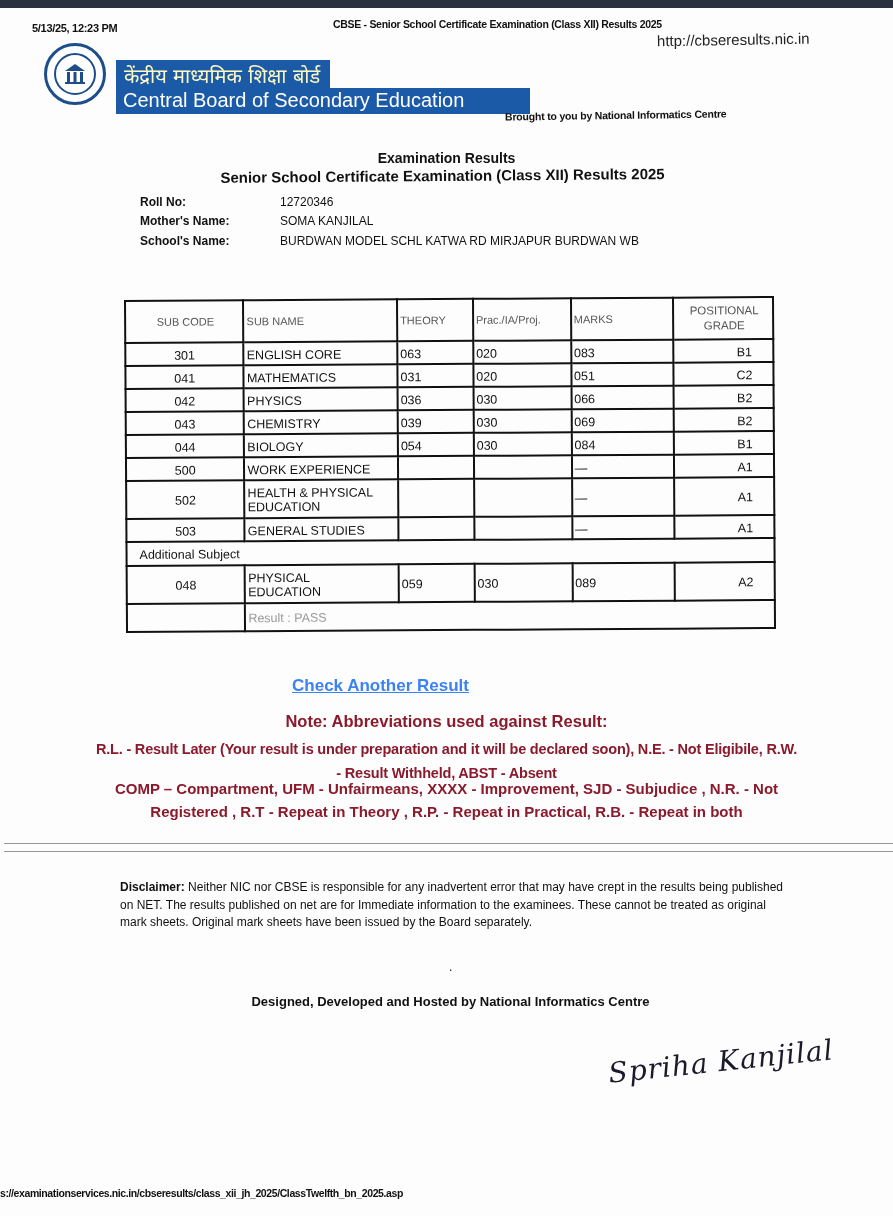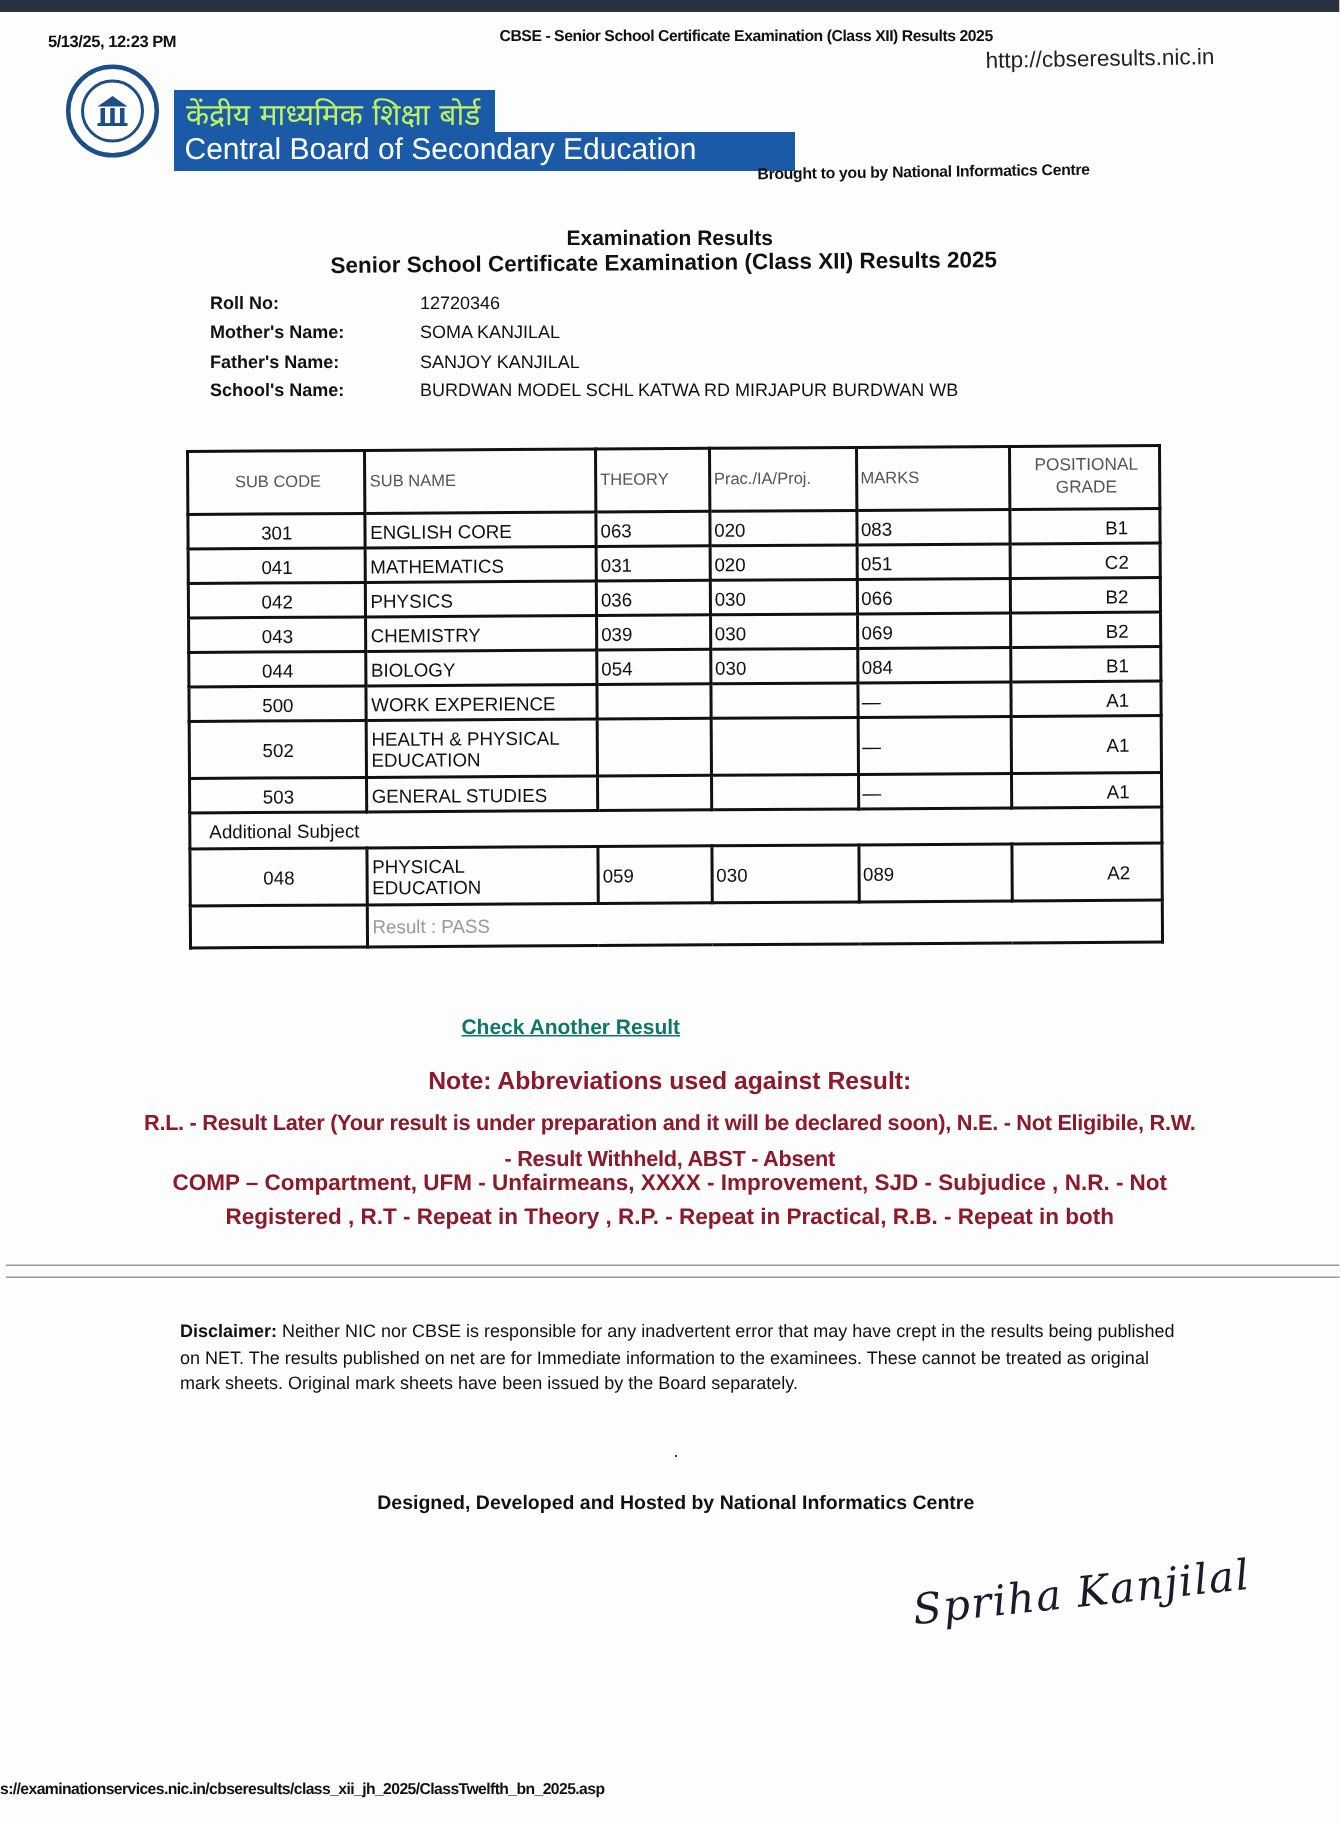--- a/index.html
+++ b/index.html
@@ -10,21 +10,21 @@
 
   .print-date { position: absolute; left: 32px; top: 22px; font-size: 11px; font-weight: bold; letter-spacing: -0.3px; }
   .print-title { position: absolute; left: 333px; top: 18px; font-size: 10.5px; font-weight: bold; letter-spacing: -0.3px; }
   .site-url { position: absolute; left: 657px; top: 31px; font-size: 15px; color: #222; transform: rotate(-1deg); }
 
   .logo { position: absolute; left: 44px; top: 43px; width: 62px; height: 62px; border-radius: 50%; border: 3px solid #1d4e8a; background: #fff; display: flex; align-items: center; justify-content: center; }
   .logo-inner { width: 42px; height: 42px; border-radius: 50%; border: 2px solid #1d4e8a; display: flex; align-items: center; justify-content: center; }
   .logo svg { width: 26px; height: 26px; }
 
   .banner { position: absolute; left: 116px; top: 60px; }
-  .banner-hindi { display: inline-block; background: #1b5aa6; color: #bef264; font-size: 20px; padding: 2px 10px 0 8px; font-family: "DejaVu Sans", sans-serif; }
+  .banner-hindi { display: inline-block; background: #1b5aa6; color: #fef9c3; font-size: 20px; padding: 2px 10px 0 8px; font-family: "DejaVu Sans", sans-serif; }
   .banner-eng { display: block; background: #1b5aa6; color: #fff; font-size: 20px; padding: 1px 8px 2px 7px; width: 414px; margin-top: -1px; }
 
   .brought-by { position: absolute; left: 505px; top: 109px; font-size: 10.5px; font-weight: bold; letter-spacing: -0.2px; transform: rotate(-0.8deg); }
 
   .exam-heading { position: absolute; left: 0; width: 893px; text-align: center; font-weight: bold; }
   .exam-heading.h1 { top: 150px; font-size: 14px; }
   .exam-heading.h2 { top: 167px; font-size: 15px; left: -4px; transform: rotate(-0.5deg); }
 
   .info { position: absolute; left: 140px; top: 192px; font-size: 12px; }
   .info-row { display: flex; height: 19.5px; align-items: center; }
@@ -38,21 +38,21 @@
   table.results th.c { text-align: center; }
   table.results th.grade { font-size: 11.5px; line-height: 15px; text-align: center; margin-top: 46px; }
   table.results td { height: 23px; padding: 2px 2px 0 2px; vertical-align: middle; }
   table.results td.code { text-align: center; }
   table.results td.grade { text-align: center; padding-left: 44px; }
   table.results tr.tall td { height: 38px; }
   table.results td.addl { padding-left: 12px; height: 24px; }
   table.results td.result { color: #999; height: 28px; padding-left: 2px; }
   col.c1 { width: 119px; } col.c2 { width: 154px; } col.c3 { width: 76px; } col.c4 { width: 98px; } col.c5 { width: 103px; } col.c6 { width: 100px; }
 
-  .check-link { position: absolute; left: 0; width: 761px; top: 676px; text-align: center; font-size: 14px; font-weight: bold; color: #0f766e; }
+  .check-link { position: absolute; left: 0; width: 761px; top: 676px; text-align: center; font-size: 17px; font-weight: bold; color: #3b82f6; }
   .check-link span { text-decoration: underline; }
 
   .note { position: absolute; left: 0; width: 893px; text-align: center; color: #8a1a2c; font-weight: bold; }
   .note.title { top: 712px; font-size: 16.5px; }
   .note.body { top: 737px; font-size: 14.5px; line-height: 24px; letter-spacing: -0.2px; }
   .note.body2 { top: 777px; font-size: 15px; line-height: 23px; }
 
   .rule { position: absolute; left: 4px; width: 889px; height: 1px; background: #999; }
 
   .disclaimer { position: absolute; left: 120px; width: 665px; top: 879px; text-align: left; font-size: 12px; line-height: 17.5px; }
@@ -96,24 +96,20 @@
 <div class="exam-heading h2">Senior School Certificate Examination (Class XII) Results 2025</div>
 
 <div class="info">
   <div class="info-row">
     <span class="info-label">Roll No:</span>
     <span class="info-val">12720346</span>
   </div>
   <div class="info-row">
     <span class="info-label">Mother's Name:</span>
     <span class="info-val">SOMA KANJILAL</span>
-  </div>
-  <div class="info-row">
-    <span class="info-label">Father's Name:</span>
-    <span class="info-val">SANJOY KANJILAL</span>
   </div>
   <div class="info-row">
     <span class="info-label">School's Name:</span>
     <span class="info-val">BURDWAN MODEL SCHL KATWA RD MIRJAPUR BURDWAN WB</span>
   </div>
 </div>
 
 <table class="results">
   <colgroup>
       <col class="c1">

